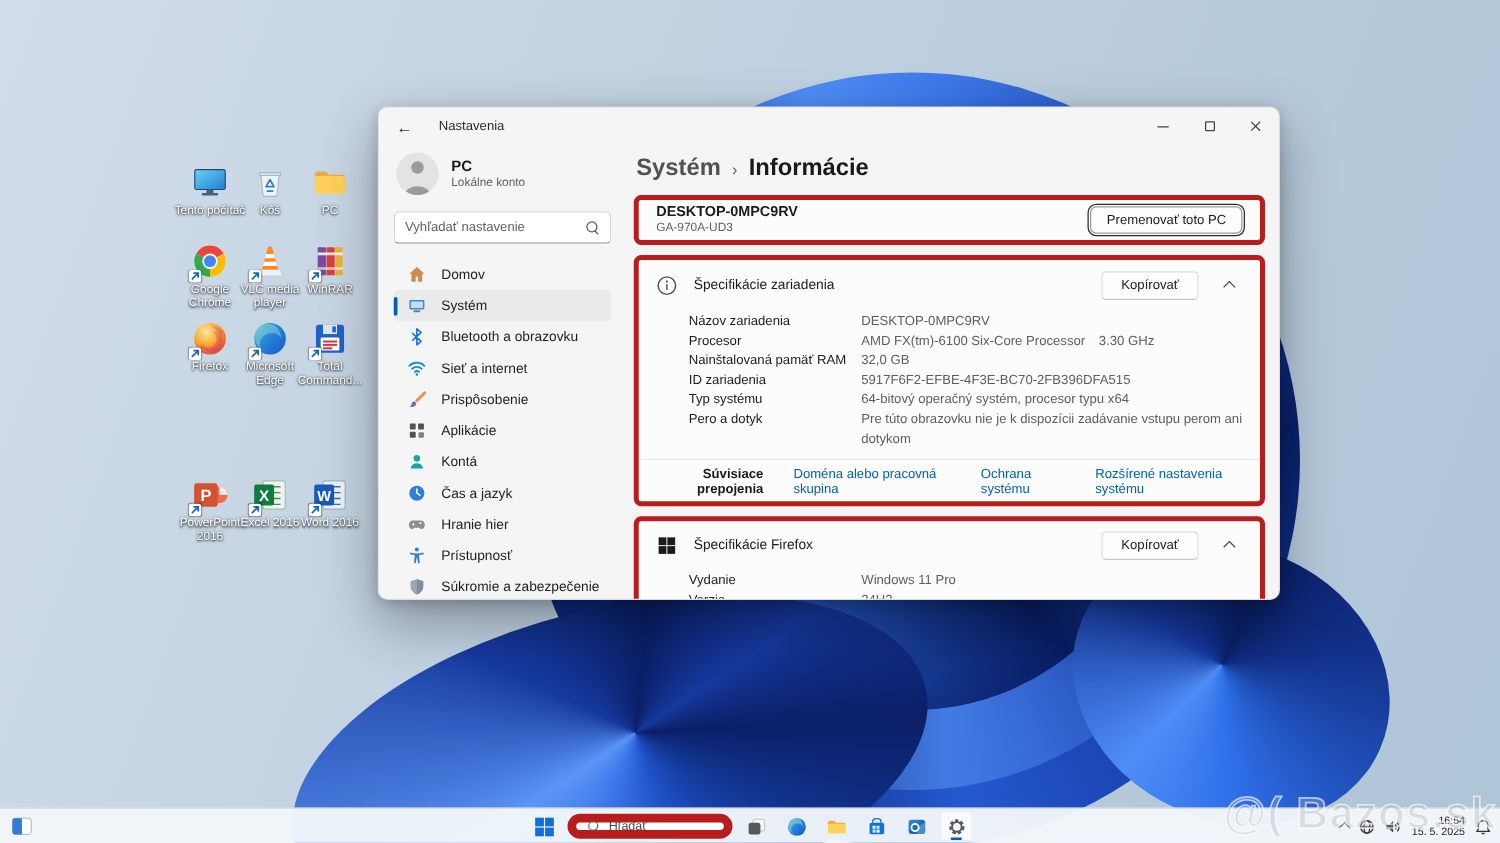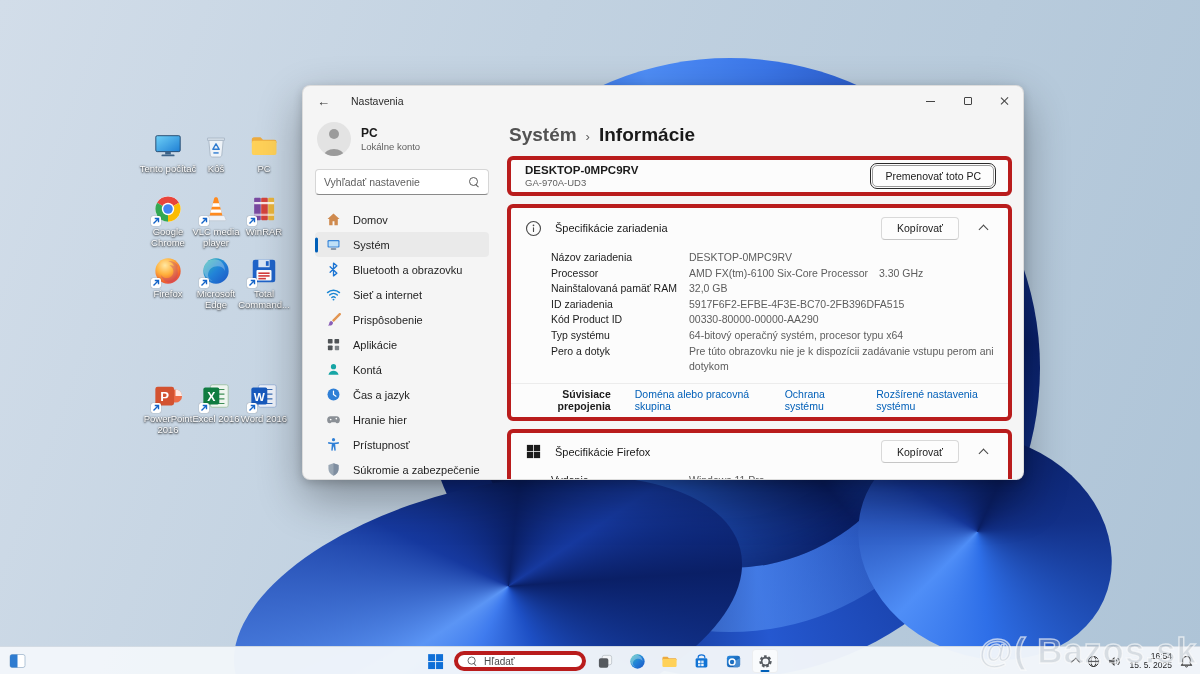--- a/index.html
+++ b/index.html
@@ -115,21 +115,21 @@
     background:rgba(242,246,250,.97); border-top:1px solid rgba(185,197,210,.55);
     display:flex; align-items:center; }
   .tb-widget { position:absolute; left:9px; top:6px; width:17px; height:16px; cursor:pointer; }
   .tb-widget svg { width:17px; height:16px; display:block; }
   .tb-center { position:absolute; left:50%; top:2px; transform:translateX(-50%); display:flex; align-items:center; gap:6px; }
   .tb-btn { width:26px; height:24px; border-radius:4px; display:flex; align-items:center; justify-content:center; position:relative; cursor:pointer; }
   .tb-btn svg { width:17px; height:17px; display:block; }
   .tb-btn.active { background:rgba(255,255,255,.7); box-shadow:inset 0 0 0 1px rgba(0,0,0,.05); }
   .tb-btn.active::after { content:""; position:absolute; bottom:1px; left:50%; transform:translateX(-50%);
     width:9px; height:2.5px; border-radius:2px; background:#005FB8; }
-  .tb-search { width:132px; height:20px; background:#fff; border:4px solid #b91c1c; border-radius:11px;
+  .tb-search { width:132px; height:20px; background:#fff; border:7px solid #b91c1c; border-radius:11px;
     display:flex; align-items:center; gap:6px; padding:0 9px; cursor:pointer; }
   .tb-search .lens { transform:scale(.9); }
   .tb-search input { flex:1; border:0; outline:0; font-size:10px; color:#3a3a3a; background:transparent; min-width:0; font-family:inherit; }
   .tb-search input::placeholder { color:#4a4a4a; }
   .tray { position:absolute; right:7px; top:0; height:28px; display:flex; align-items:center; gap:8px; }
   .tray-caret { width:7px; height:7px; border-left:1.2px solid #333; border-top:1.2px solid #333; transform:rotate(45deg); margin-top:3px; cursor:pointer; }
   .tray svg { display:block; }
   .clock { text-align:right; font-size:8.5px; line-height:9.5px; color:#1f1f1f; cursor:pointer; }
 
   .watermark { position:absolute; right:3px; bottom:3px; z-index:20; font-size:35px; font-weight:bold;
@@ -514,35 +514,31 @@
             <span class="ctitle">Špecifikácie zariadenia</span>
             <button class="copy-btn">Kopírovať</button>
             <span class="caret"></span>
           </div>
           <div class="specs">
             <div class="srow">
                 <span class="slabel">Názov zariadenia</span>
                 <span class="sval">DESKTOP-0MPC9RV</span>
               </div>
             <div class="srow">
-                <span class="slabel">Processor</span>
+                <span class="slabel">Procesor</span>
                 <span class="sval">AMD FX(tm)-6100 Six-Core Processor</span>
                 <span class="sextra">3.30 GHz</span>
               </div>
             <div class="srow">
                 <span class="slabel">Nainštalovaná pamäť RAM</span>
                 <span class="sval">32,0 GB</span>
               </div>
             <div class="srow">
                 <span class="slabel">ID zariadenia</span>
                 <span class="sval">5917F6F2-EFBE-4F3E-BC70-2FB396DFA515</span>
-              </div>
-            <div class="srow">
-                <span class="slabel">Kód Product ID</span>
-                <span class="sval">00330-80000-00000-AA290</span>
               </div>
             <div class="srow">
                 <span class="slabel">Typ systému</span>
                 <span class="sval">64-bitový operačný systém, procesor typu x64</span>
               </div>
             <div class="srow">
                 <span class="slabel">Pero a dotyk</span>
                 <span class="sval">Pre túto obrazovku nie je k dispozícii zadávanie vstupu perom ani dotykom</span>
               </div>
           </div>

